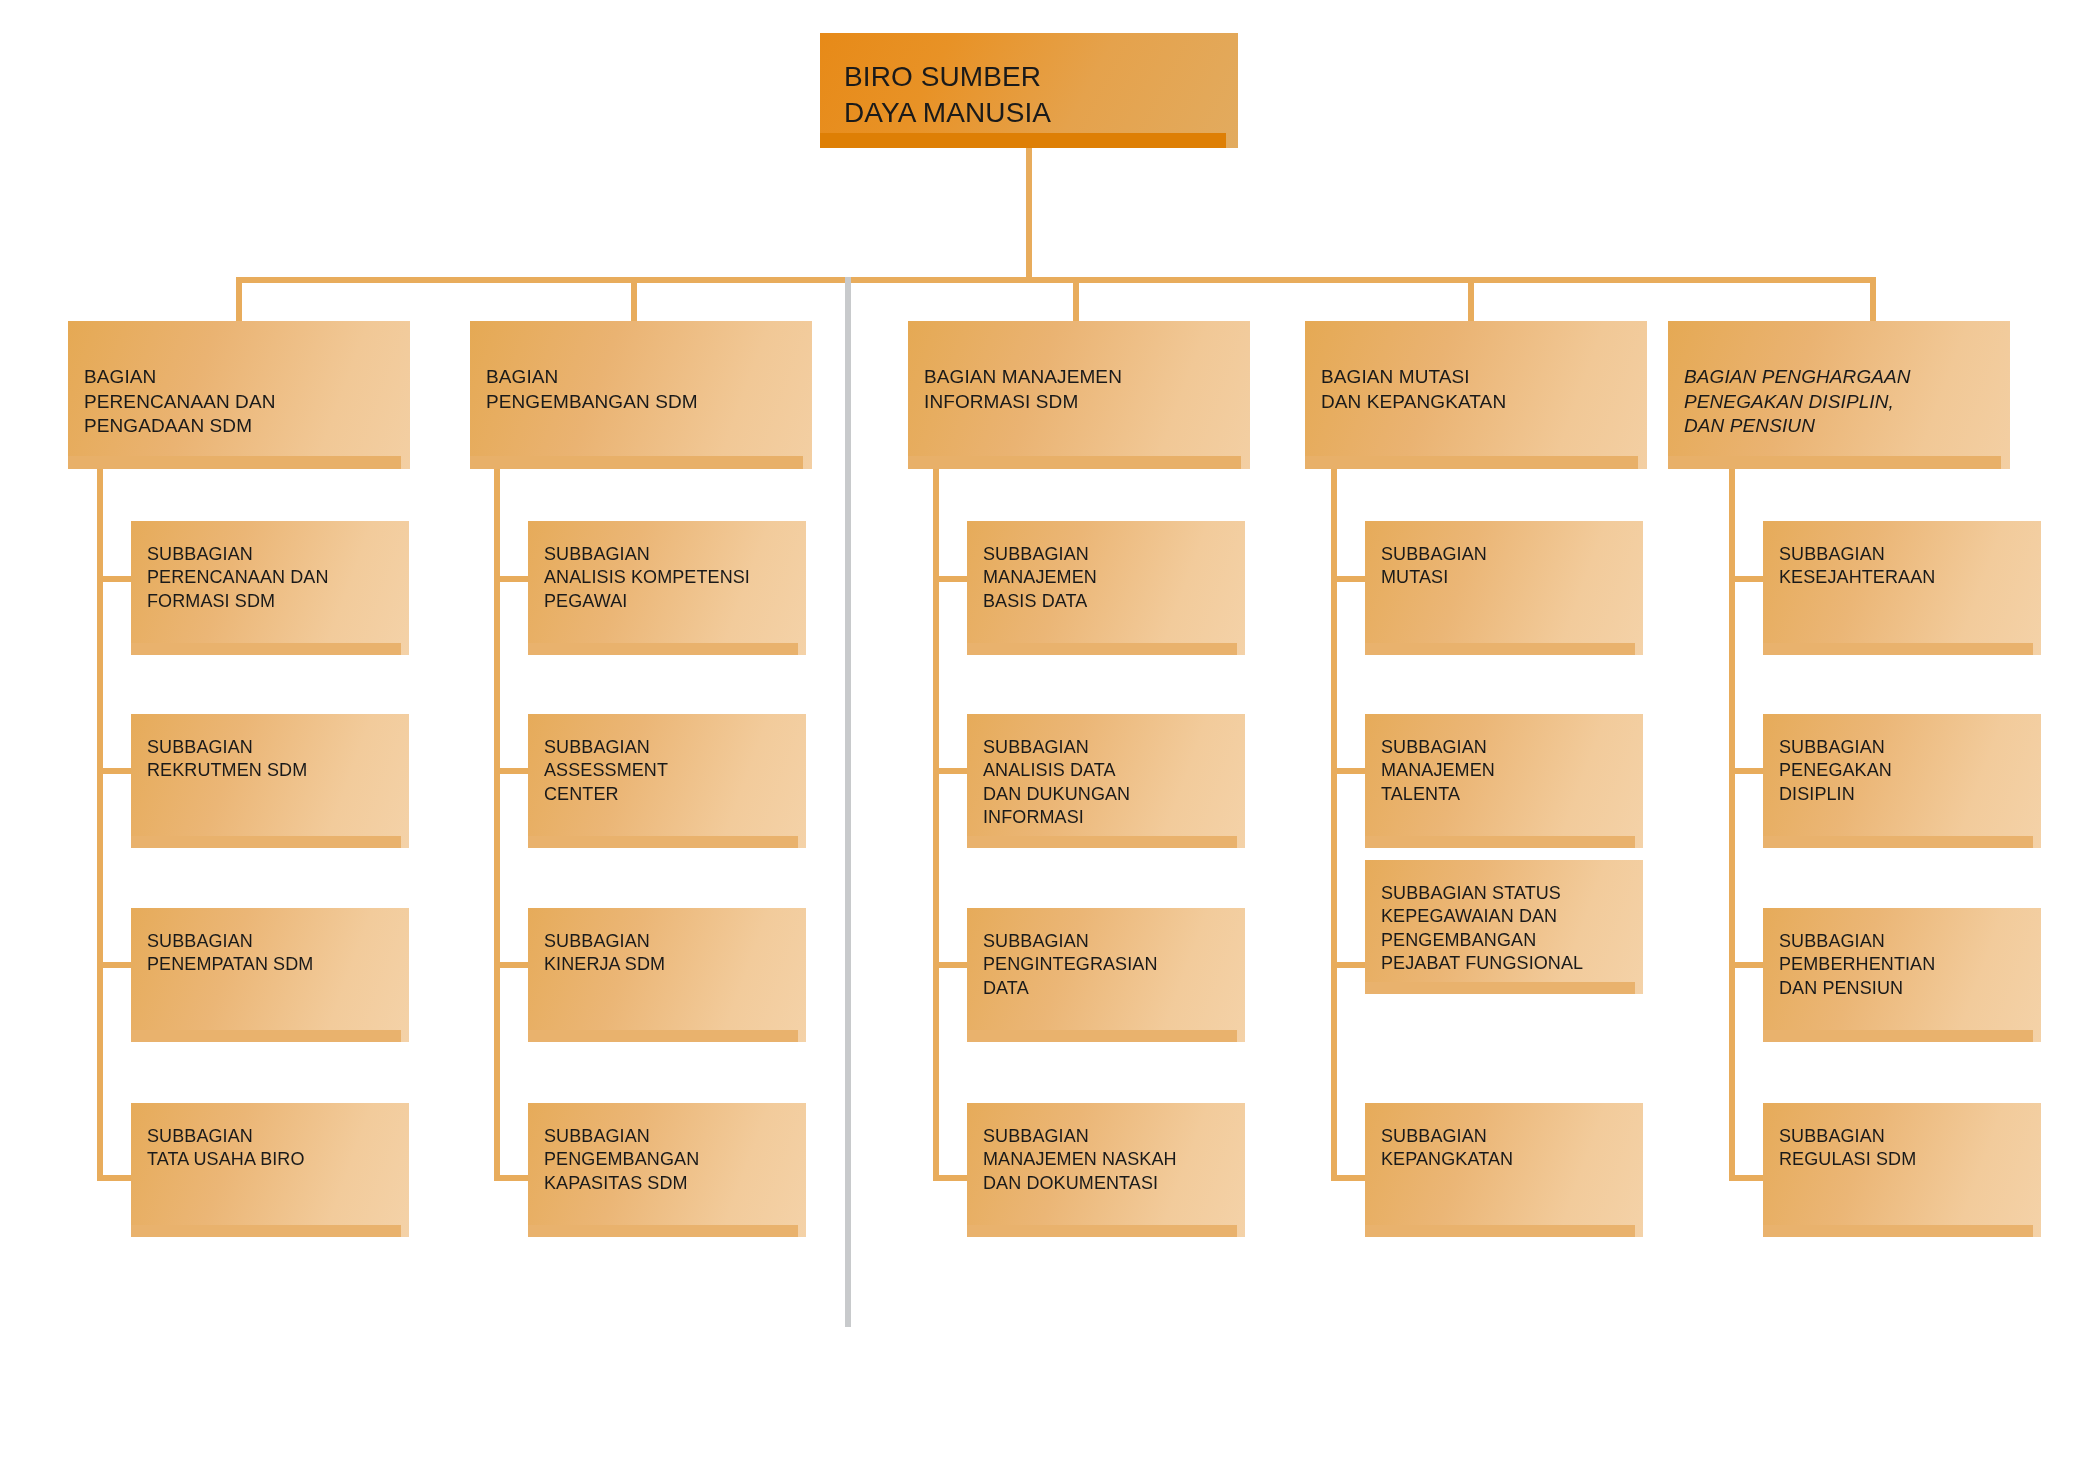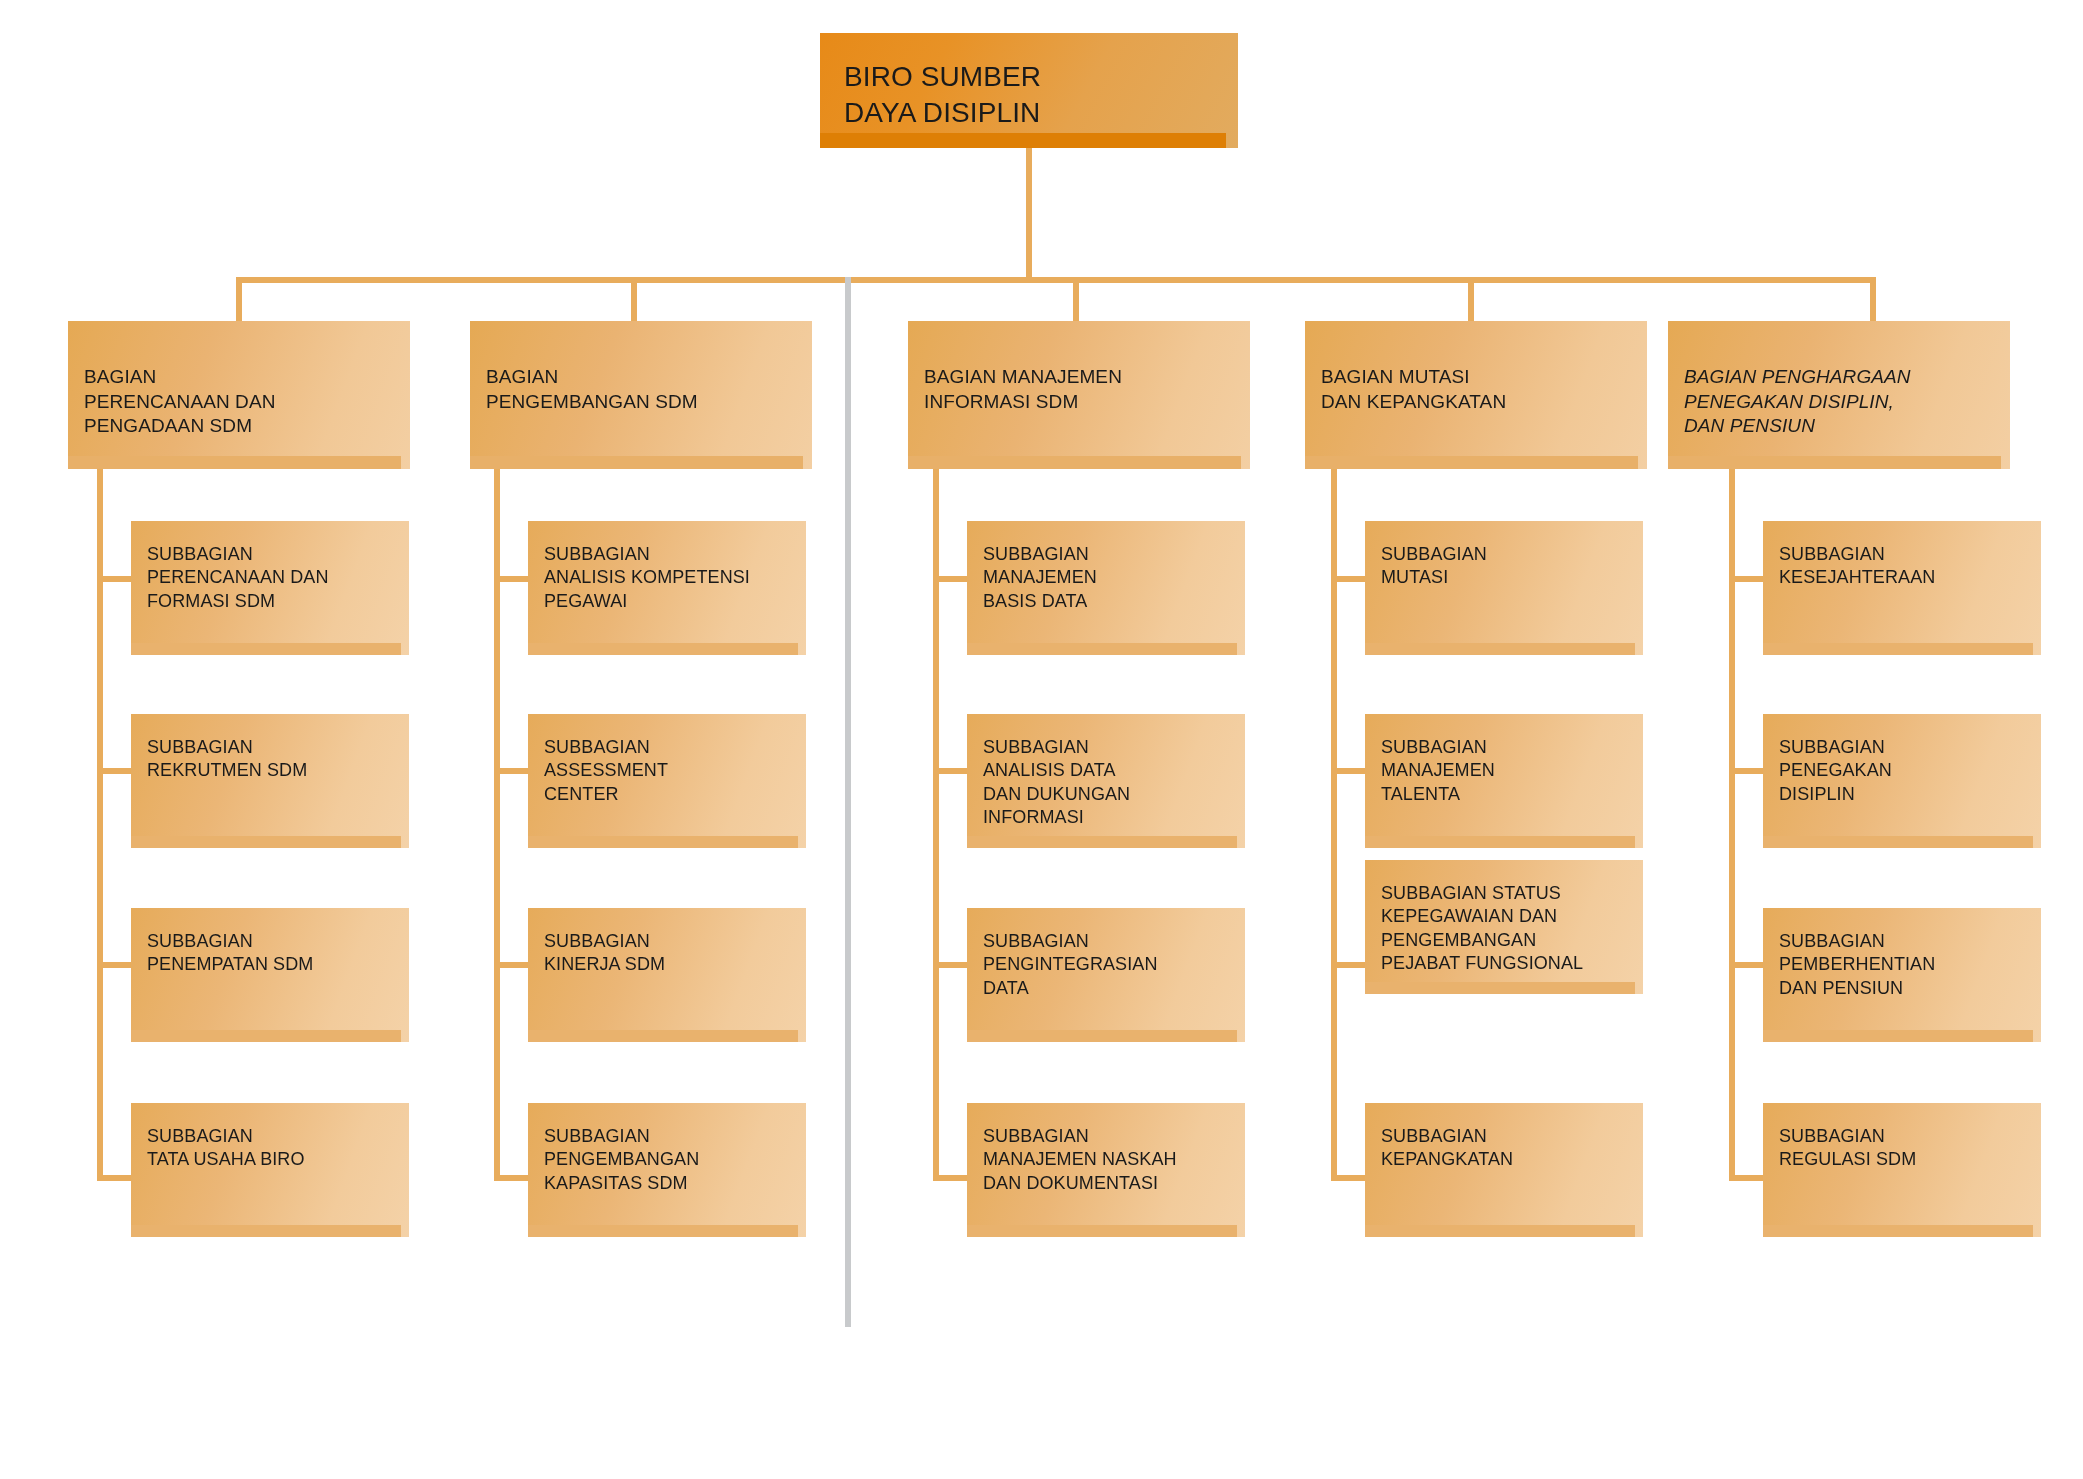--- a/index.html
+++ b/index.html
@@ -122,21 +122,21 @@
 </style>
 </head>
 <body>
 
 <div id="chart-root">
 
   <div class="node root" style="left:820px; top:33px; width:418px; height:115px;">
     <div class="node-body"></div>
     <div class="node-foot"></div>
     <div class="node-label">BIRO SUMBER
-DAYA DISIPLIN</div>
+DAYA MANUSIA</div>
   </div>
 
   <div class="conn" style="left:1026px; top:148px; width:6px; height:133px;"></div>
 
   <div class="conn" style="left:236px; top:277px; width:1640px; height:6px;"></div>
 
   <div class="conn" style="left:236px; top:277px; width:6px; height:44px;"></div>
   <div class="conn" style="left:631px; top:277px; width:6px; height:44px;"></div>
   <div class="conn" style="left:1073px; top:277px; width:6px; height:44px;"></div>
   <div class="conn" style="left:1468px; top:277px; width:6px; height:44px;"></div>

